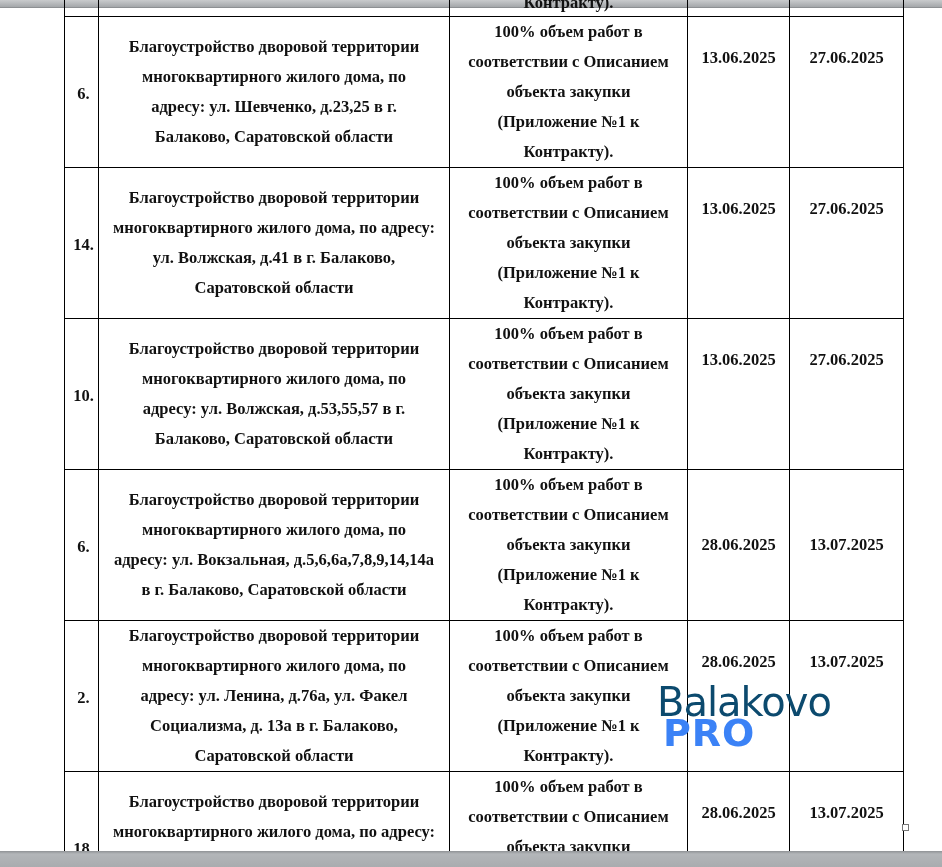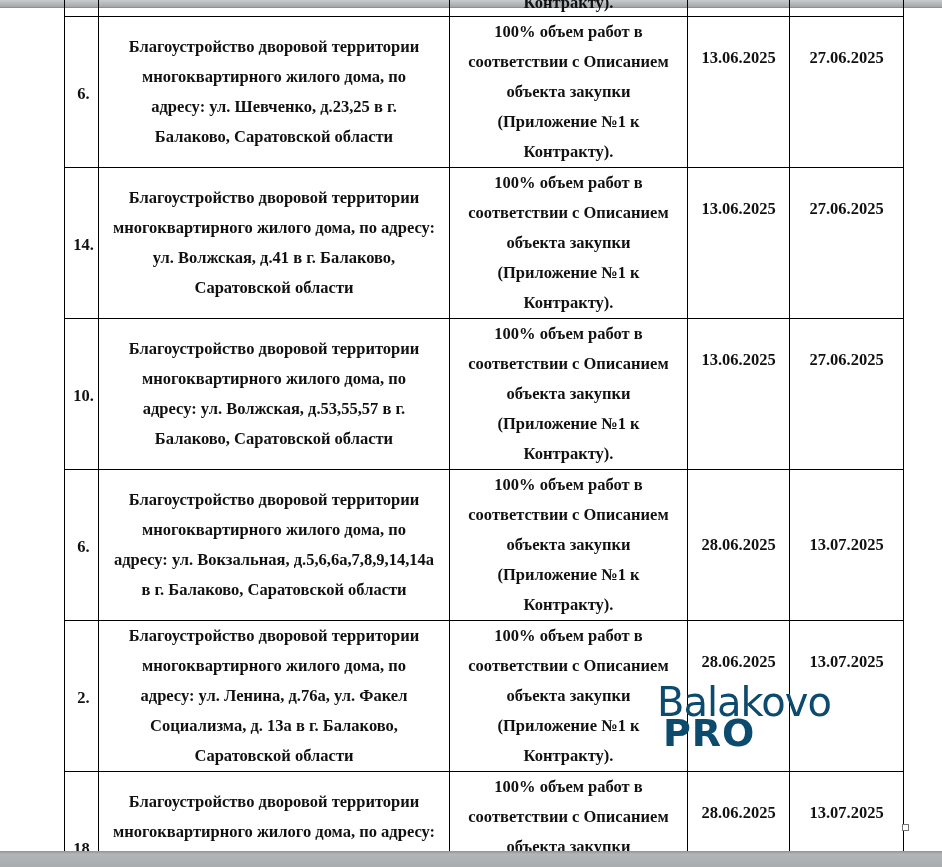--- a/index.html
+++ b/index.html
@@ -59,21 +59,21 @@
     .logo .word1 {
       position: absolute; left: 0; top: 0;
       font-family: "DejaVu Sans", sans-serif; font-weight: normal;
       font-size: 40px; line-height: 52px; letter-spacing: -1px;
       color: #0c4a6e;
     }
     .logo .word2 {
       position: absolute; left: 6px; top: 37px;
       font-family: "DejaVu Sans", sans-serif; font-weight: bold;
       font-size: 38px; line-height: 40px; letter-spacing: 1px;
-      color: #0c4a6e;
+      color: #3b82f6;
     }
   </style>
 </head>
 <body>
 
 <div class="top-bar"></div>
 
 <div class="page">
   <table class="works">
     <colgroup>

